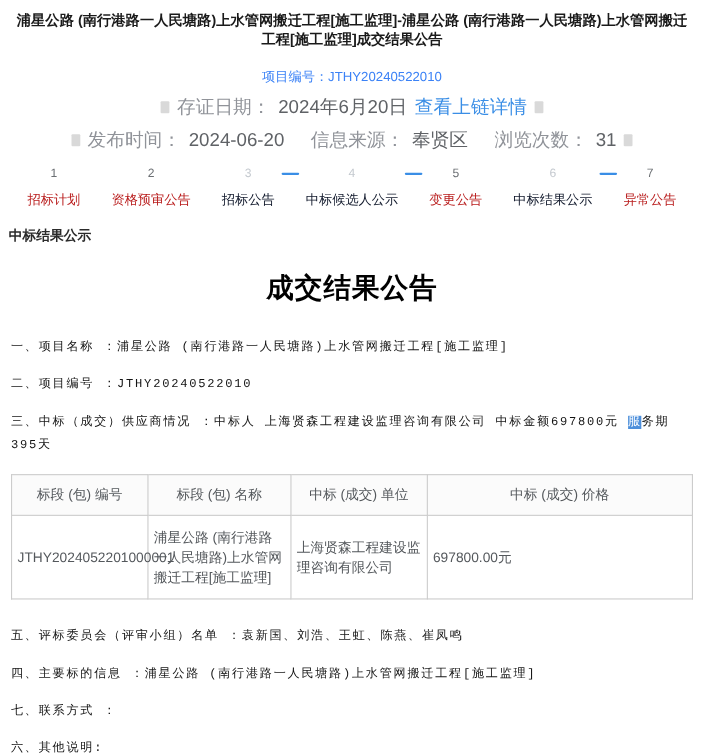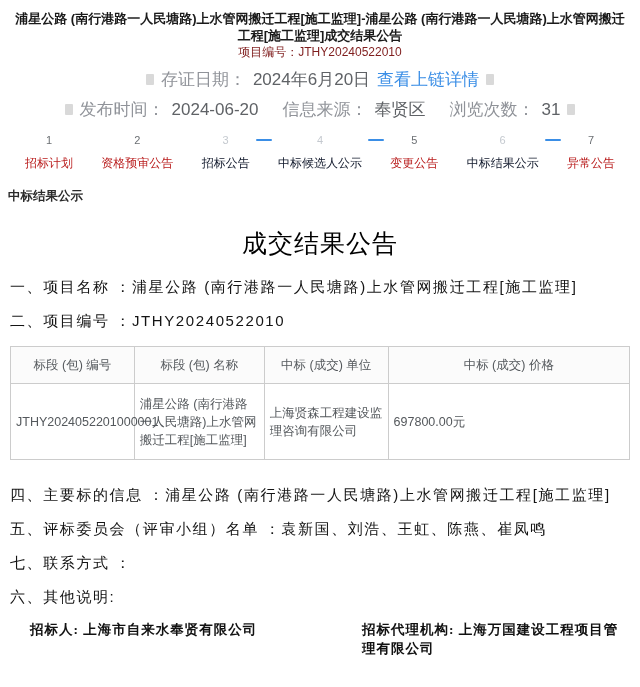--- a/index.html
+++ b/index.html
@@ -14,24 +14,24 @@
   .page-title {
     margin: 10px auto 0;
     padding: 0 12px;
     font-size: 13px;
     font-weight: bold;
     color: #1a1a1a;
     text-align: center;
     line-height: 17px;
   }
   .proj-row {
-    margin-top: 0;
+    margin-top: 18px;
     text-align: center;
     font-size: 12px;
-    color: #7f1d1d;
+    color: #3b82f6;
   }
   .meta-row {
     margin-top: 7px;
     display: flex;
     justify-content: center;
     align-items: center;
     gap: 7px;
     font-size: 17px;
     color: #909399;
   }
@@ -83,29 +83,29 @@
   .section-label {
     margin: 16px 0 0 8px;
     font-size: 12.5px;
     font-weight: bold;
     color: #2b2b2b;
   }
   .notice-heading {
     margin-top: 22px;
     text-align: center;
     font-size: 25px;
-    font-weight: normal;
+    font-weight: bold;
     letter-spacing: 1px;
     color: #000;
   }
 
   .doc {
-    margin: 16px 10px 0;
-    font-family: Liberation Sans, sans-serif;
-    font-size: 15px;
+    margin: 28px 10px 0;
+    font-family: Liberation Mono, monospace;
+    font-size: 11px;
     letter-spacing: 1.6px;
     color: #141414;
   }
   .doc p { line-height: 21px; margin-bottom: 13px; }
   .hl {
     background: #4d8fdb;
     color: #fff;
   }
 
   table.result-table {
@@ -212,20 +212,21 @@
   </div>
 </div>
 
 <div class="section-label">中标结果公示</div>
 
 <div class="notice-heading">成交结果公告</div>
 
 <div class="doc">
   <p>一、项目名称 ：浦星公路 (南行港路一人民塘路)上水管网搬迁工程[施工监理]</p>
   <p>二、项目编号 ：JTHY20240522010</p>
+  <p><span>三、中标（成交）供应商情况 ：中标人 上海贤森工程建设监理咨询有限公司 中标金额697800元 </span><span class="hl">服</span><span>务期395天</span></p>
 </div>
 
 <table class="result-table">
   <colgroup>
       <col class="col1">
       <col class="col2">
       <col class="col3">
       <col class="col4">
     </colgroup>
   <thead>
@@ -240,22 +241,22 @@
     <tr>
       <td>JTHY2024052201000001</td>
       <td>浦星公路 (南行港路一人民塘路)上水管网搬迁工程[施工监理]</td>
       <td>上海贤森工程建设监理咨询有限公司</td>
       <td>697800.00元</td>
     </tr>
   </tbody>
 </table>
 
 <div class="doc" style="margin-top:24px;">
+  <p>五、评标委员会（评审小组）名单 ：袁新国、刘浩、王虹、陈燕、崔凤鸣</p>
   <p>四、主要标的信息 ：浦星公路 (南行港路一人民塘路)上水管网搬迁工程[施工监理]</p>
-  <p>五、评标委员会（评审小组）名单 ：袁新国、刘浩、王虹、陈燕、崔凤鸣</p>
   <p>七、联系方式 ：</p>
   <p>六、其他说明:</p>
 </div>
 
 <div class="contact">
   <div class="contact-col-left">
     <div class="contact-line">招标人: 上海市自来水奉贤有限公司</div>
 
   </div>
   <div class="contact-col-right">

